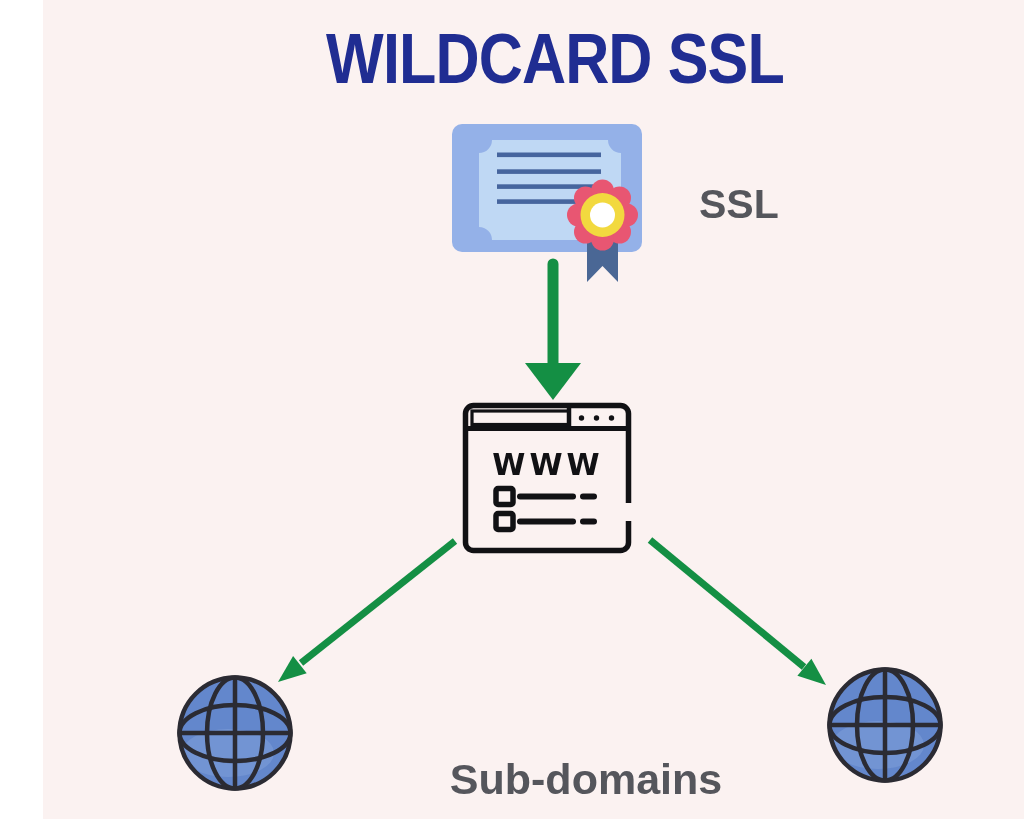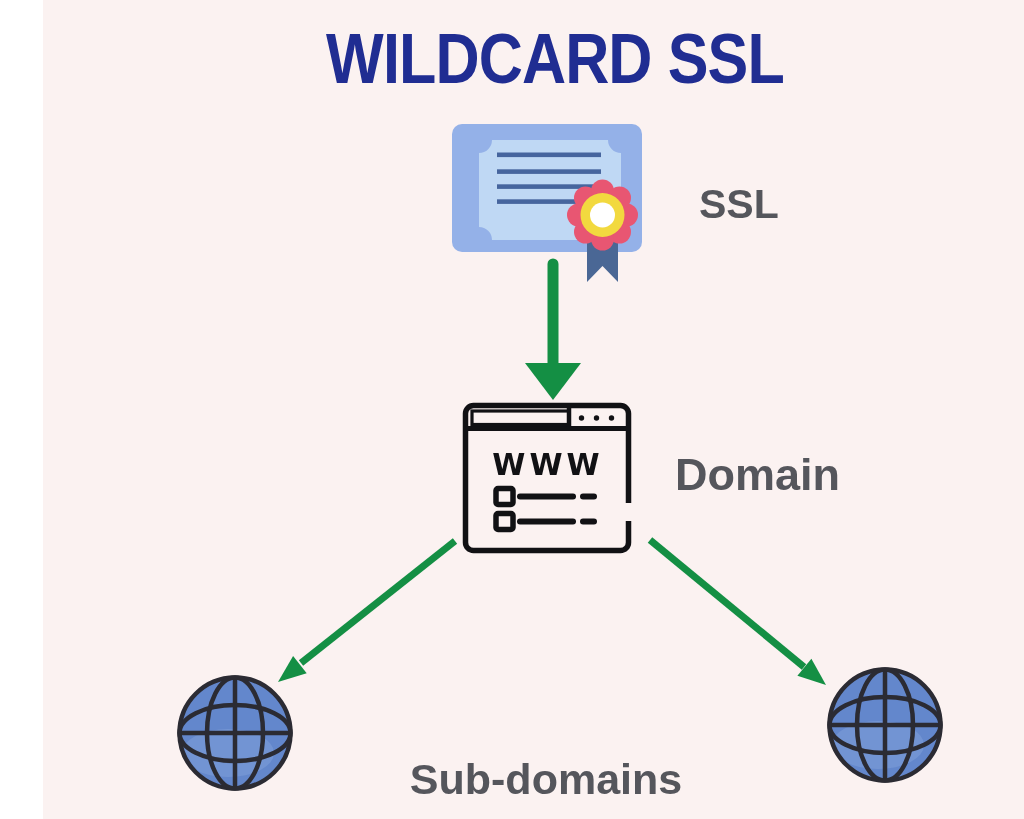--- a/index.html
+++ b/index.html
@@ -23,21 +23,21 @@
     white-space:nowrap;
   }
   .side-label{
     color:var(--label,#55565C);
     white-space:nowrap;
     line-height:1;
     font-weight:bold;
   }
   .ssl-label{left:656px;top:184px;font-size:41px;}
   .domain-label{left:632px;top:452px;font-size:45px;}
-  .subdomains-label{left:353px;top:758px;width:300px;text-align:center;font-size:43px;}
+  .subdomains-label{left:393px;top:758px;width:300px;text-align:center;font-size:43px;}
 
   
   svg{display:block;}
   .cert-frame{fill:var(--cert-frame,#94B1E8);}
   .cert-paper{fill:var(--cert-paper,#BFD8F4);}
   .cert-line{fill:var(--cert-lines,#46659E);}
   .ribbon{fill:var(--ribbon,#4A6795);}
   .rosette-petal{fill:var(--rosette,#E85672);}
   .rosette-ring{fill:var(--rosette-ring,#F2D93F);}
   .rosette-core{fill:var(--rosette-center,#FFFFFF);}
@@ -109,21 +109,20 @@
     <g>
       <rect class="ink-stroke" x="34" y="86.5" width="17" height="16" rx="2" stroke-width="5.5"></rect>
       <line class="ink-stroke" x1="58" y1="94.5" x2="111" y2="94.5" stroke-width="6" stroke-linecap="round"></line>
       <line class="ink-stroke" x1="121" y1="94.5" x2="132" y2="94.5" stroke-width="6" stroke-linecap="round"></line>
       <rect class="ink-stroke" x="34" y="111.5" width="17" height="16" rx="2" stroke-width="5.5"></rect>
       <line class="ink-stroke" x1="58" y1="119.5" x2="111" y2="119.5" stroke-width="6" stroke-linecap="round"></line>
       <line class="ink-stroke" x1="121" y1="119.5" x2="132" y2="119.5" stroke-width="6" stroke-linecap="round"></line>
     </g>
   </svg>
 
-  <div class="abs side-label domain-label">Domain</div>
 
   <svg class="abs" style="left:225px;top:528px;" width="200" height="162" viewBox="0 0 200 162">
     <line class="green-stroke" x1="187" y1="13" x2="33" y2="135" stroke-width="7"></line>
     <polygon class="green-fill" points="10,154 25.1,128 38.7,145.2"></polygon>
   </svg>
 
   <svg class="abs" style="left:598px;top:528px;" width="200" height="165" viewBox="0 0 200 165">
     <line class="green-stroke" x1="9" y1="12" x2="163" y2="139" stroke-width="7"></line>
     <polygon class="green-fill" points="185,157 156.4,147.7 170.4,130.7"></polygon>
   </svg>

